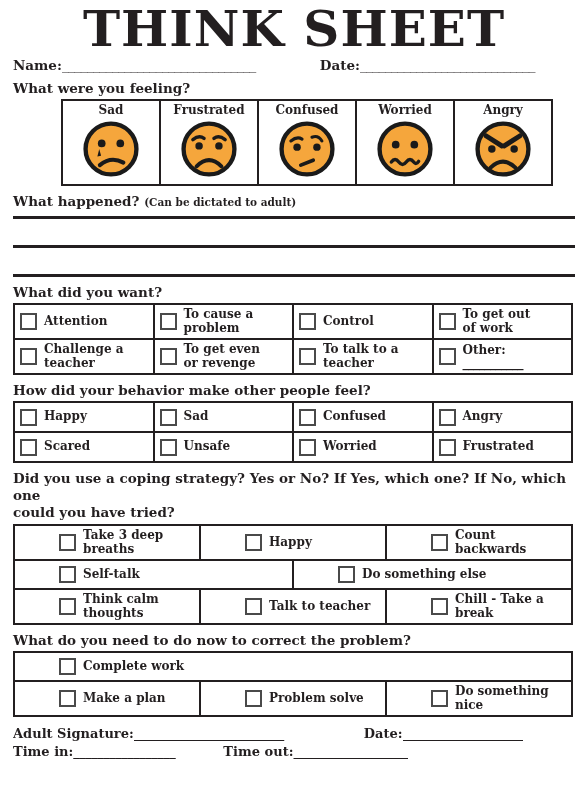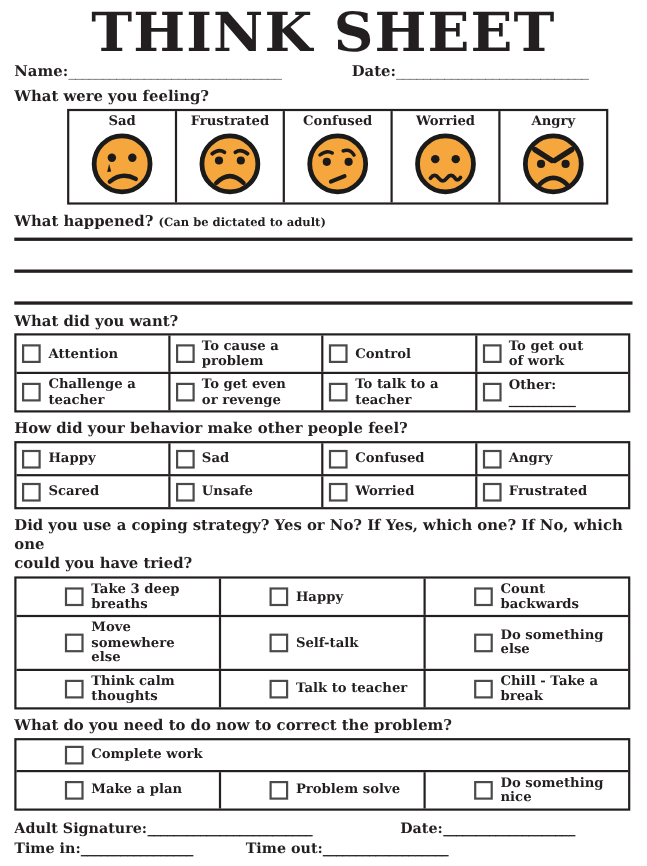--- a/index.html
+++ b/index.html
@@ -358,24 +358,20 @@
         <span class="clabel">Happy</span>
       </div>
       <div class="gcell">
         <span class="cbox"></span>
         <span class="clabel">Count backwards</span>
       </div>
     </div>
     <div class="grow">
       <div class="gcell">
         <span class="cbox"></span>
-        <span class="clabel">Move somewhere<br>else</span>
-      </div>
-      <div class="gcell">
-        <span class="cbox"></span>
         <span class="clabel">Self-talk</span>
       </div>
       <div class="gcell">
         <span class="cbox"></span>
         <span class="clabel">Do something else</span>
       </div>
     </div>
     <div class="grow">
       <div class="gcell">
         <span class="cbox"></span>

